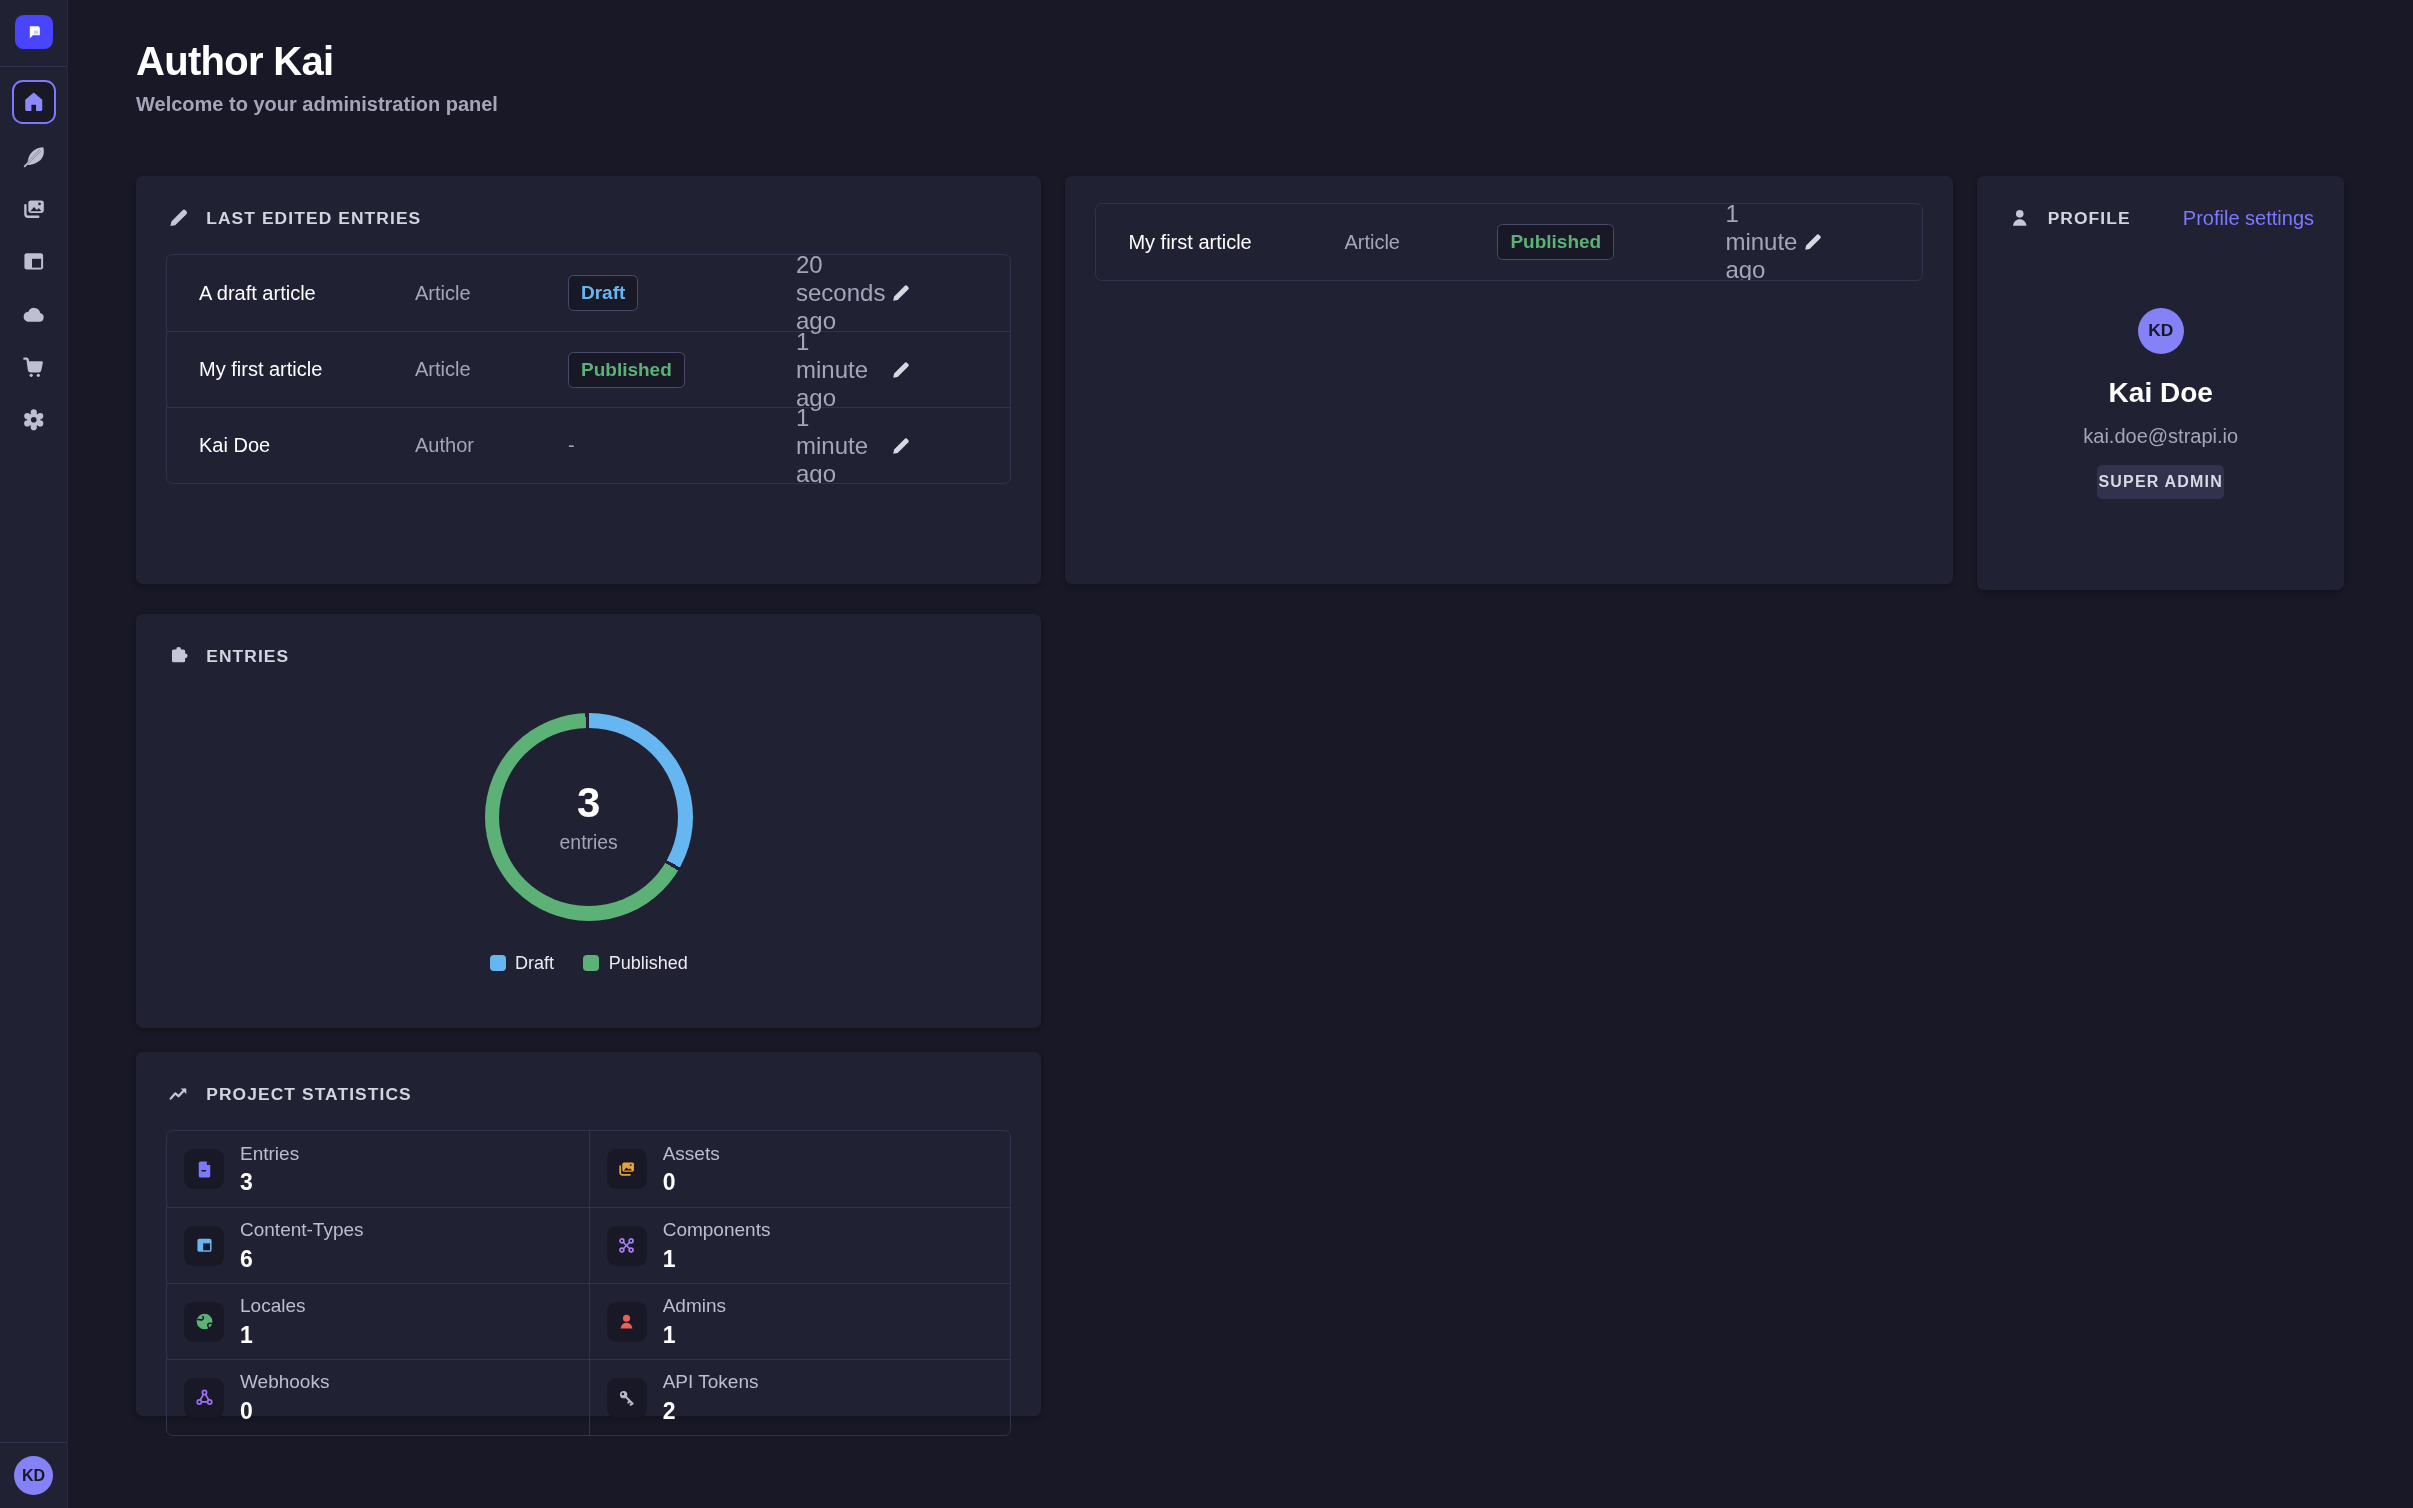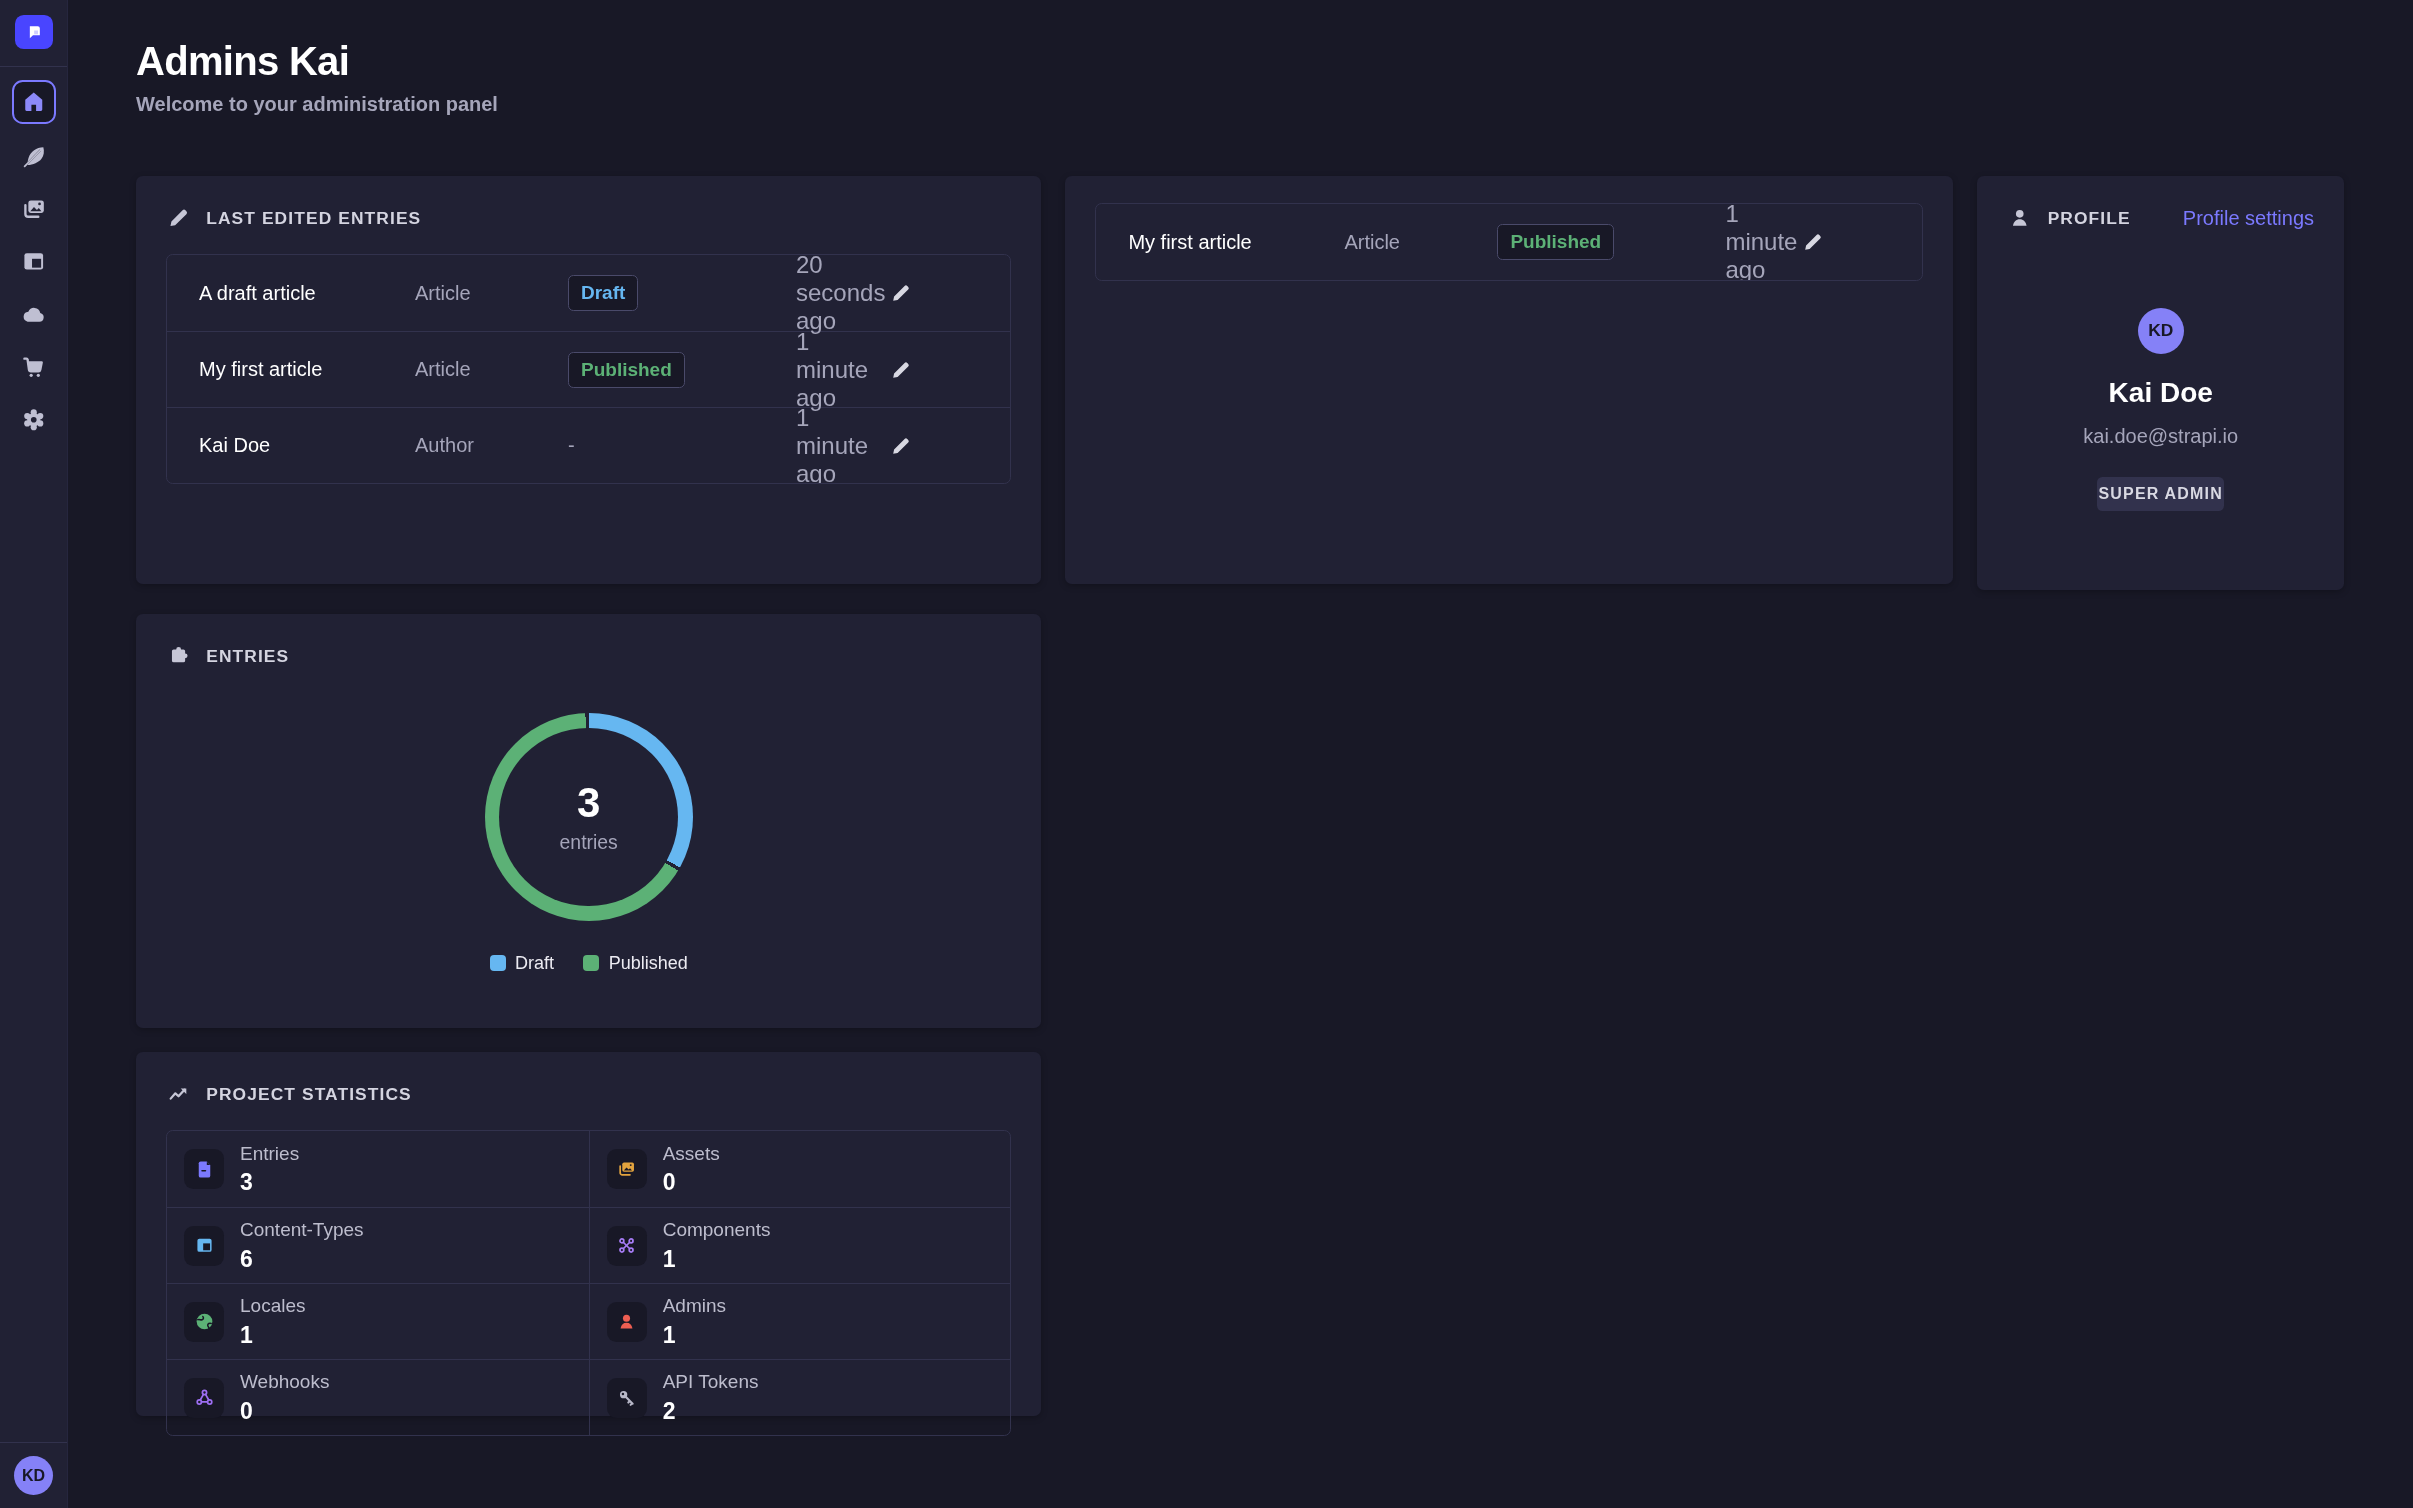--- a/index.html
+++ b/index.html
@@ -59,21 +59,21 @@
   .badge.published{color:var(--green);}
   .icon-btn{background:none; border:none; width:31px; height:31px; display:flex;
     align-items:center; justify-content:center; cursor:pointer; flex:none;}
 
   
   .profile-body{display:flex; flex-direction:column; align-items:center; margin-top:75px;}
   .avatar-lg{width:46px; height:46px; border-radius:50%; background:#8581f7; color:#181826;
     font-weight:700; font-size:17.4px; display:flex; align-items:center; justify-content:center;}
   .profile-name{font-size:28px; font-weight:700; margin-top:23px;}
   .profile-email{font-size:20px; color:var(--muted); margin-top:16px;}
-  .role-badge{margin-top:29px; background:var(--border); color:#d9d9e3; font-size:16px;
+  .role-badge{margin-top:17px; background:var(--border); color:#d9d9e3; font-size:16px;
     font-weight:600; letter-spacing:1.2px; padding:8px 1px; border-radius:5.4px;}
 
   
   .donut-wrap{display:flex; flex-direction:column; align-items:center; margin-top:42px;}
   .donut{width:208px; height:208px; border-radius:50%; position:relative;}
   .donut-hole{position:absolute; inset:14.7px; border-radius:50%; background:var(--panel);
     display:flex; flex-direction:column; align-items:center; justify-content:center;}
   .donut-total{font-size:42px; font-weight:700;}
   .donut-unit{font-size:19.4px; color:var(--muted); margin-top:4px;}
   .legend{display:flex; justify-content:center; gap:29.5px; margin-top:32px;}
@@ -160,21 +160,21 @@
       </svg>
     </div>
   </nav>
   <div class="side-footer">
     <div class="side-divider"></div>
     <div class="avatar-sm">KD</div>
   </div>
 </aside>
 
 <main class="main">
-  <h1 class="h1">Admins Kai</h1>
+  <h1 class="h1">Author Kai</h1>
   <div class="subtitle">Welcome to your administration panel</div>
 
   <div class="grid">
 
     <section class="panel ph1">
       <div class="panel-head">
         <svg width="25.5" height="25.5" viewBox="0 0 24 24">
           <path d="M4.2 19.8l.9-4.3L15.6 5a1.9 1.9 0 0 1 2.7 0l.9.9a1.9 1.9 0 0 1 0 2.7L8.6 19z" fill="#c6c6d6"></path>
         </svg>
         <span class="panel-title">LAST EDITED ENTRIES</span>

